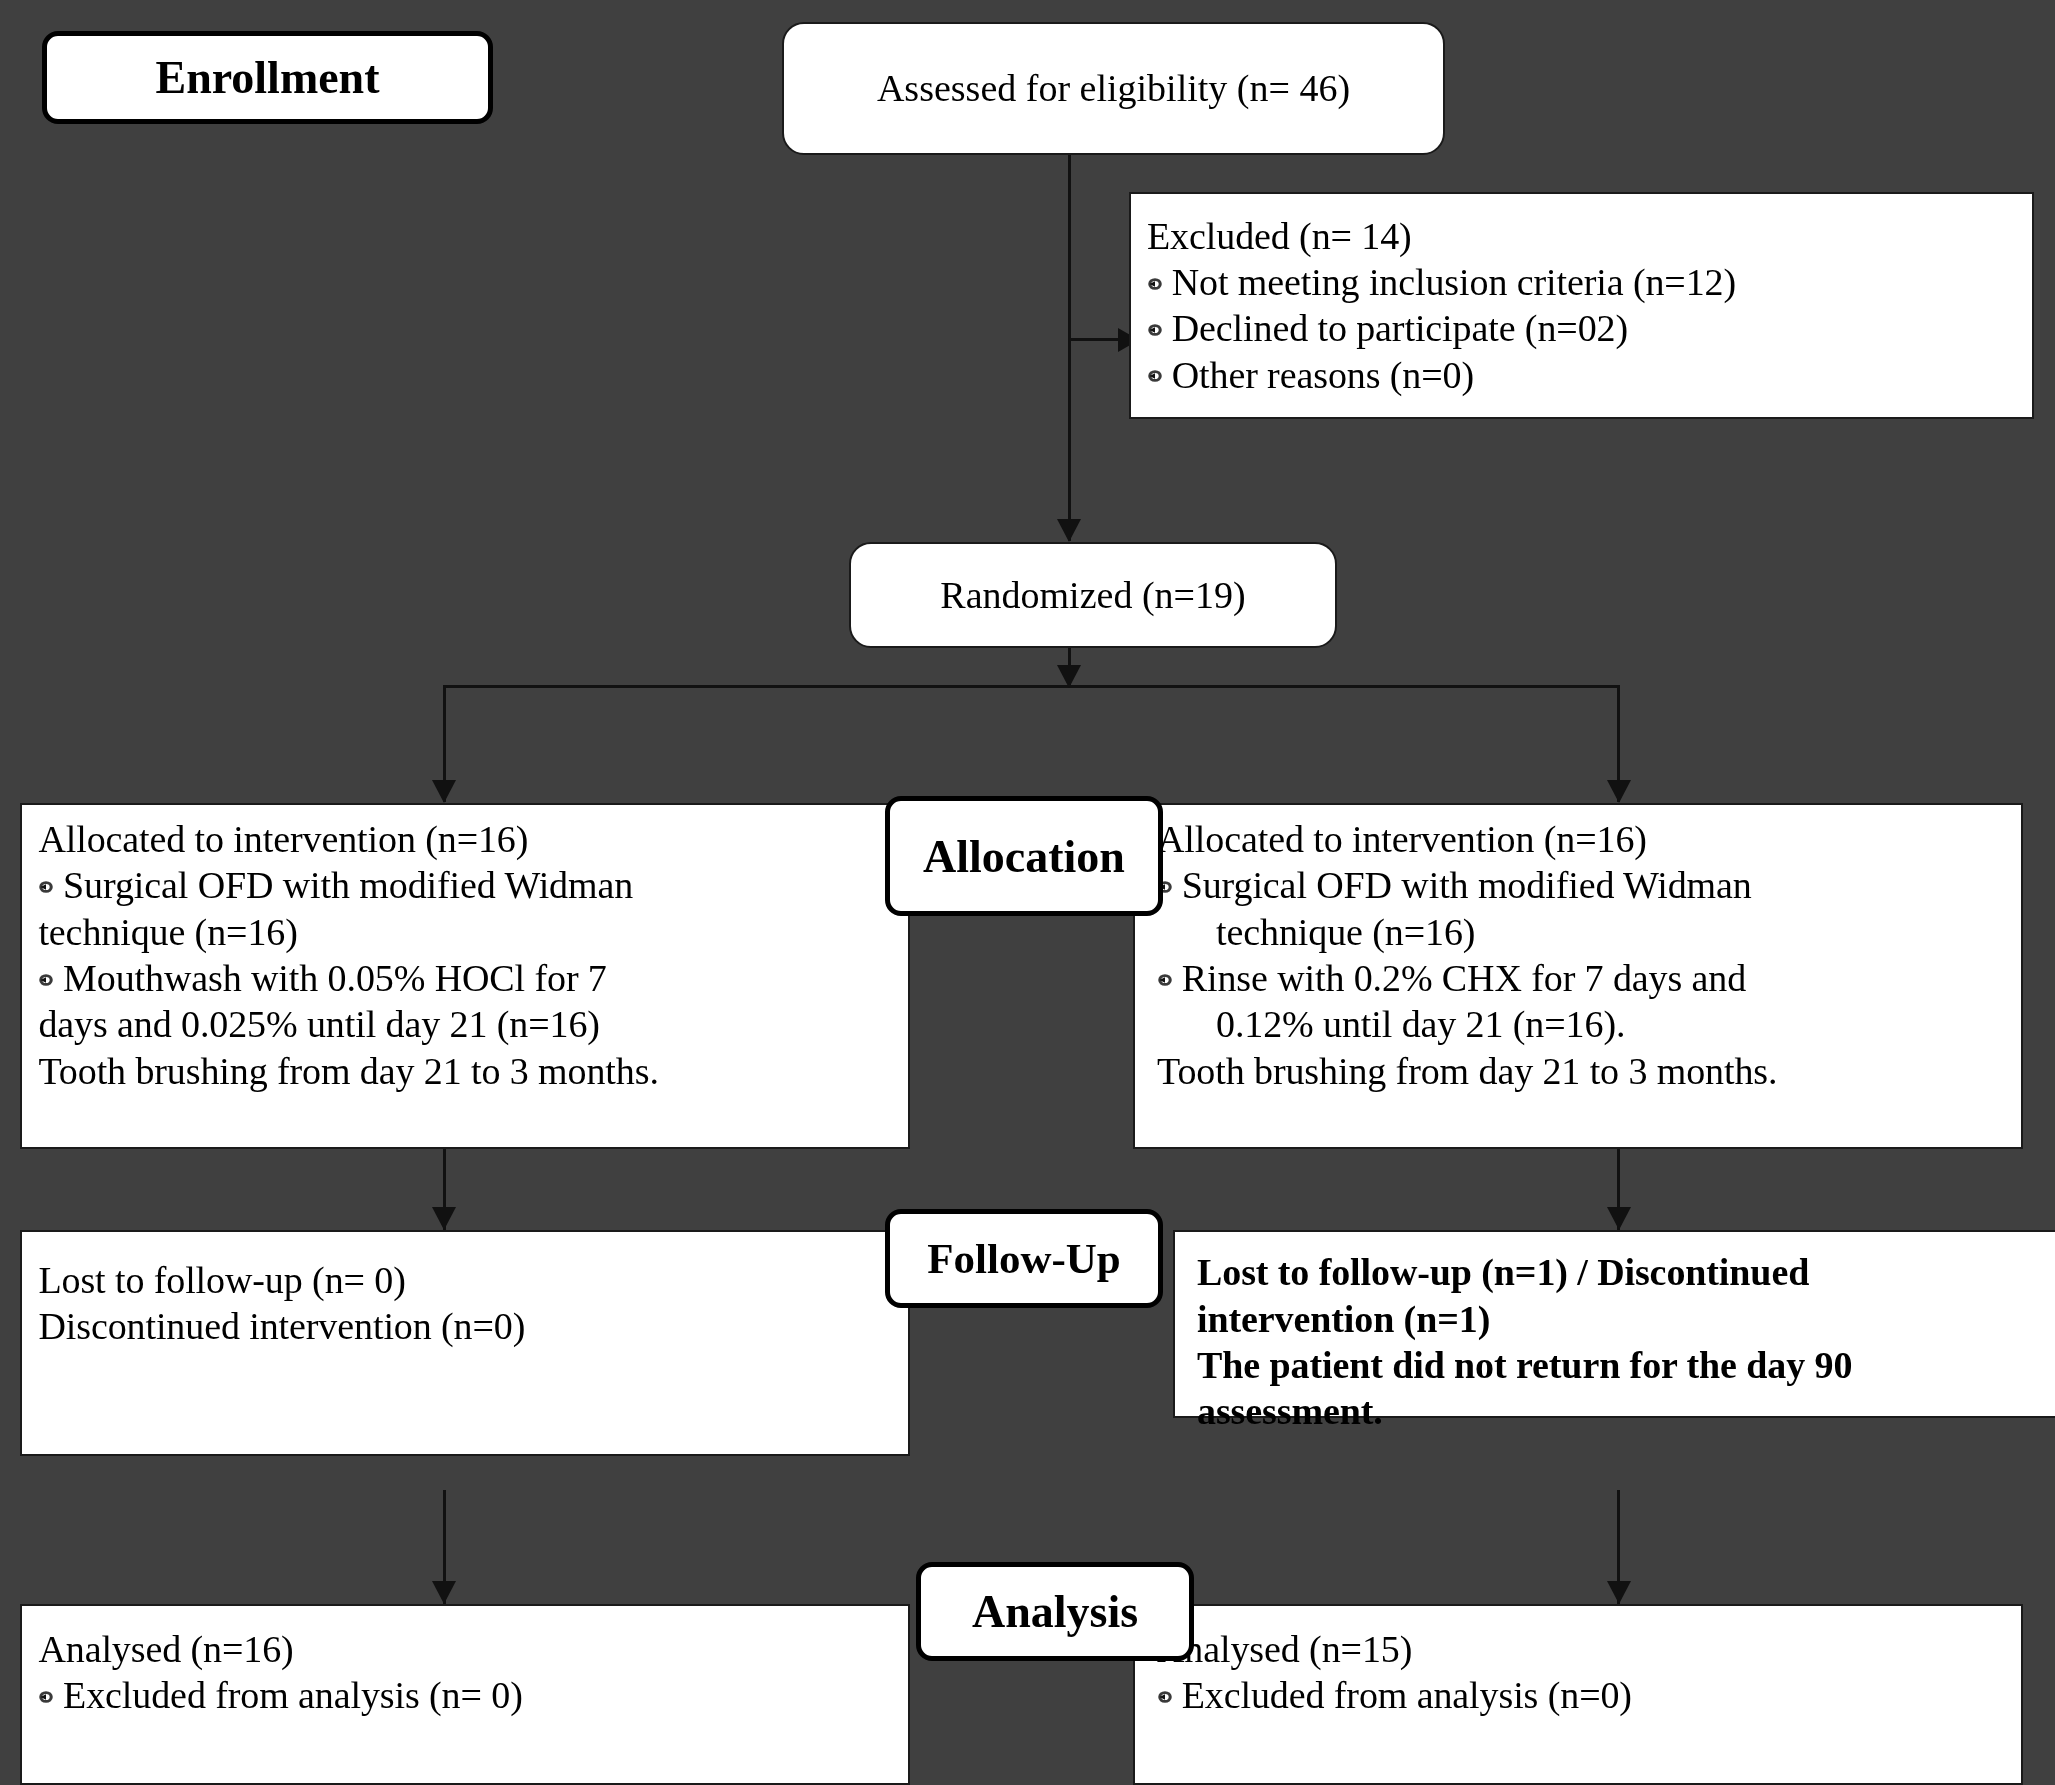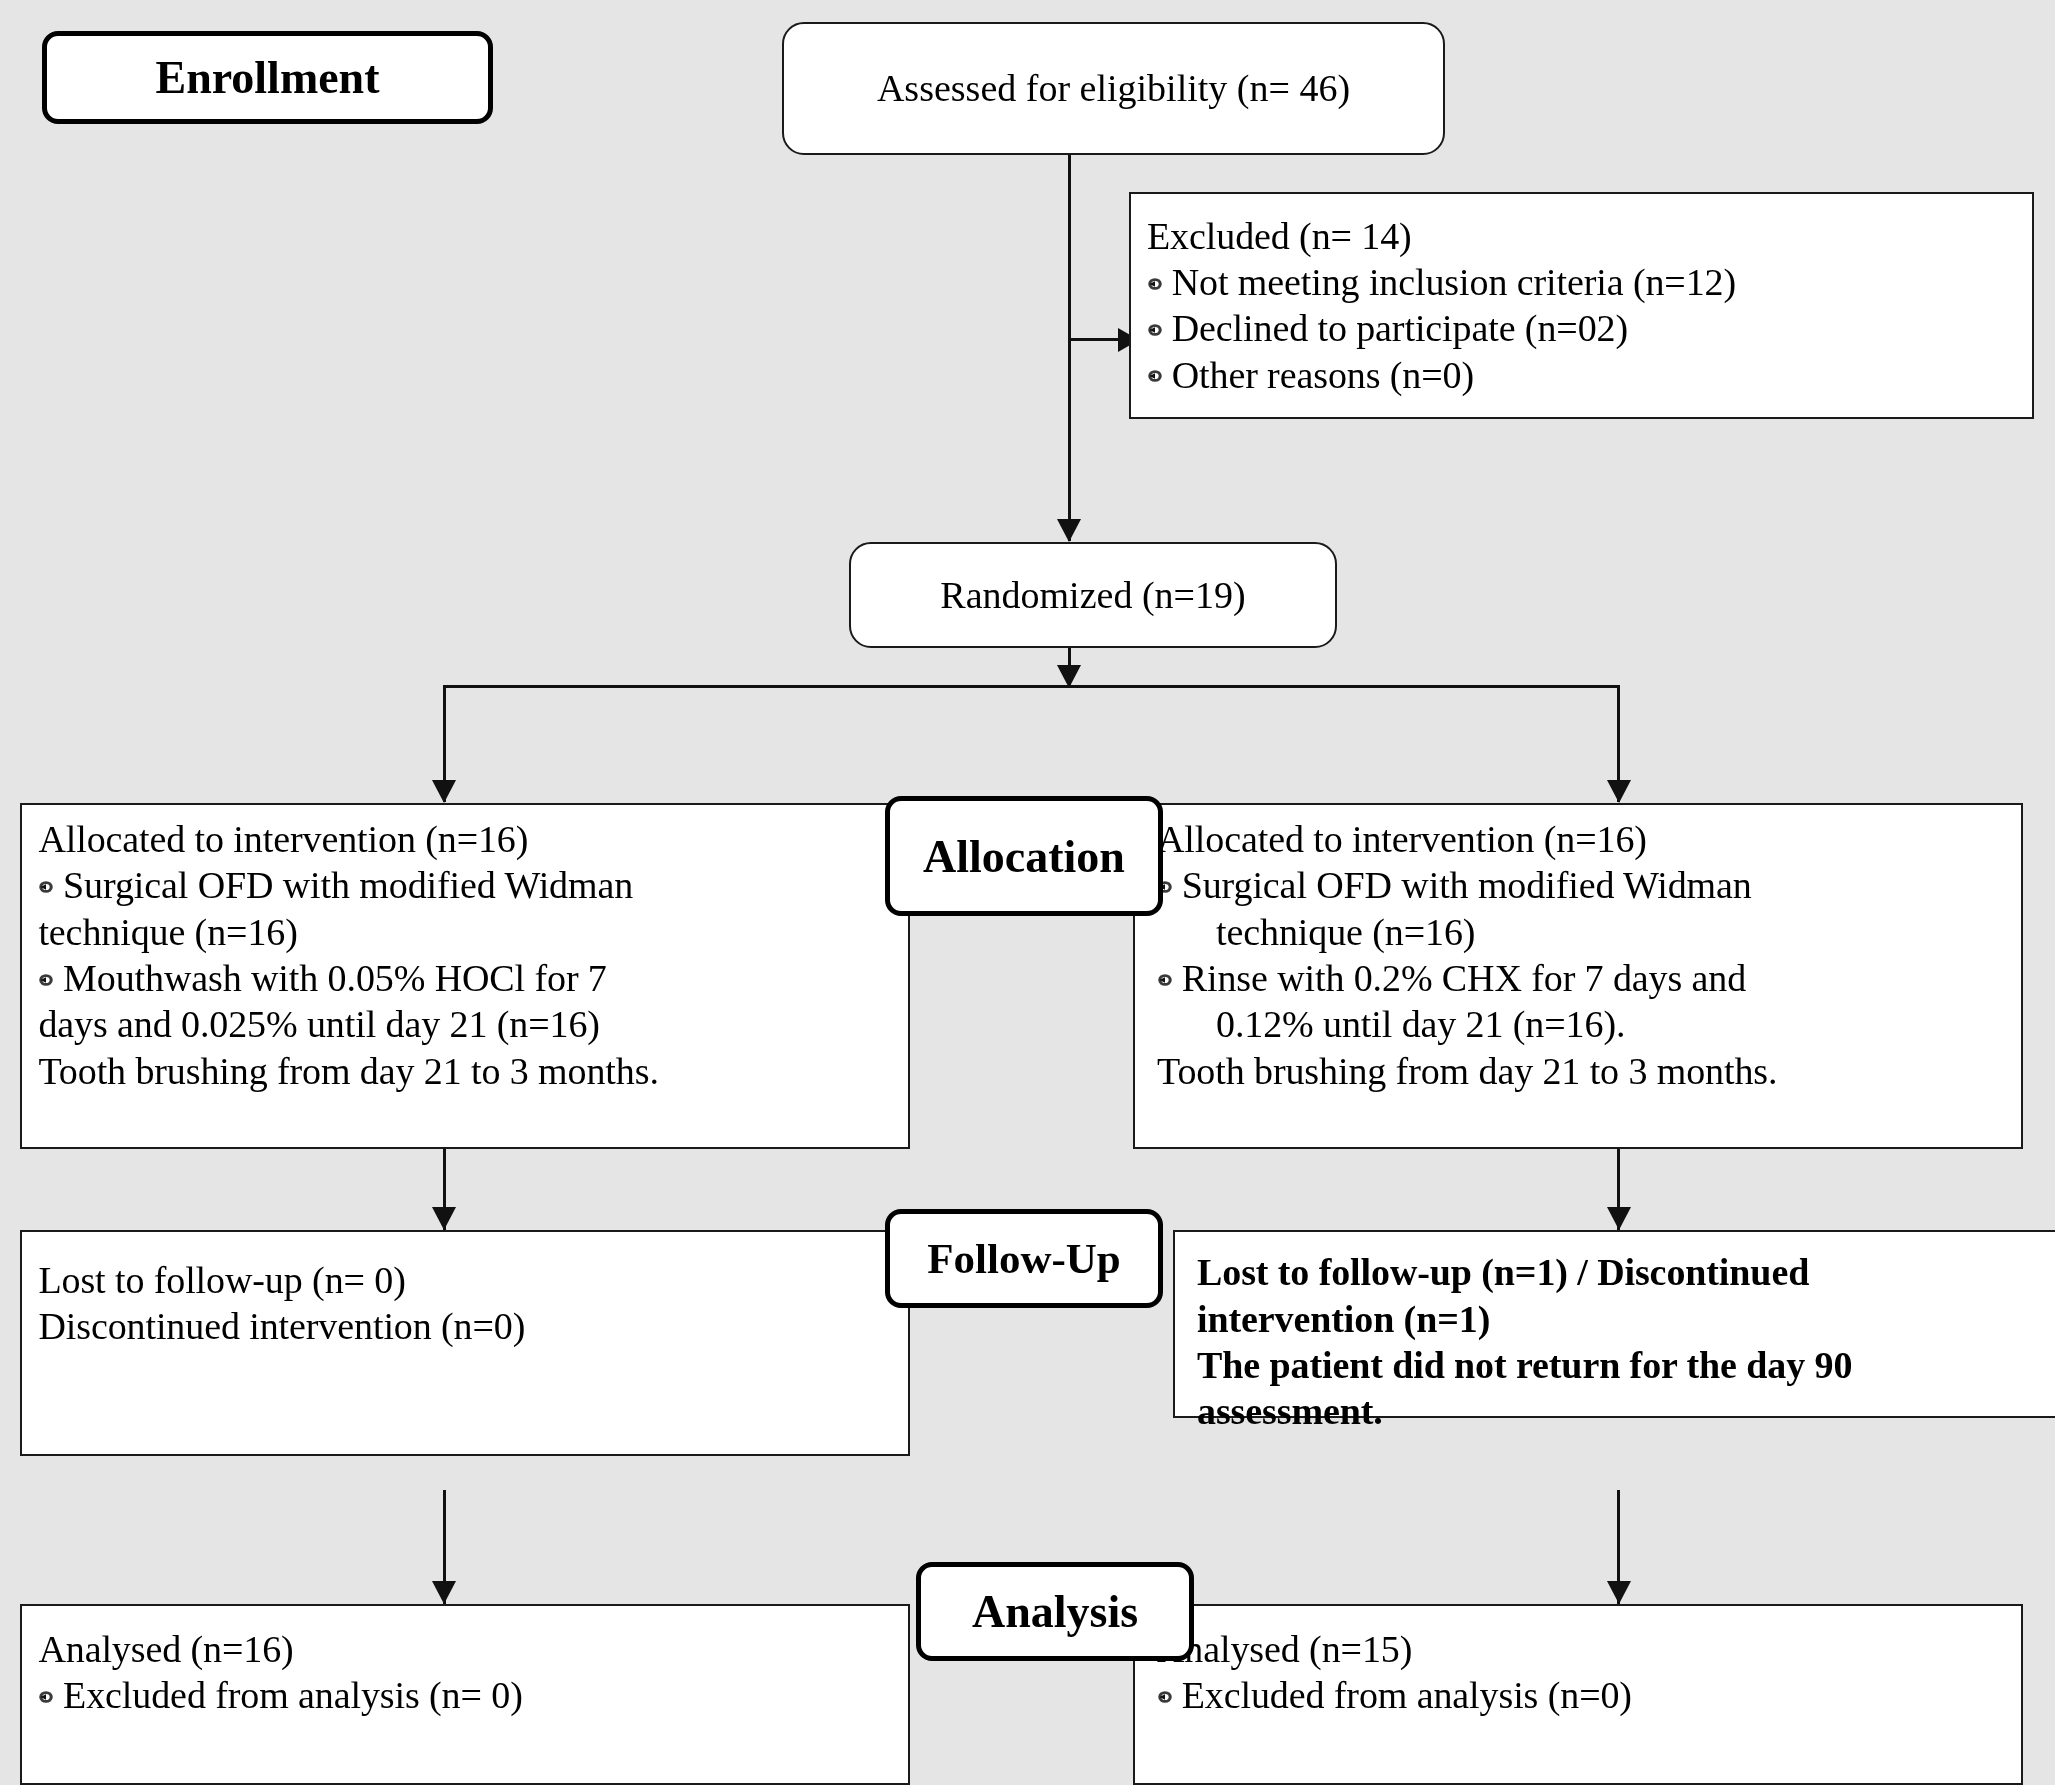--- a/index.html
+++ b/index.html
@@ -1,19 +1,19 @@
 <!DOCTYPE html>
 <html style="font-size:10px"><head>
 <meta charset="utf-8">
 <style>
   html,body{margin:0;padding:0;background:#ffffff;}
   #root{
     position:relative;
     width:2056px;height:1785px;
-    background:#e5e5e5;
+    background:#404040;
     font-family:"Liberation Serif","DejaVu Serif",serif;
     color:#000000;
     overflow:hidden;
   }
   
   .box{
     position:absolute;
     box-sizing:border-box;
     background:#ffffff;
     border:2.5px solid #1a1a1a;

